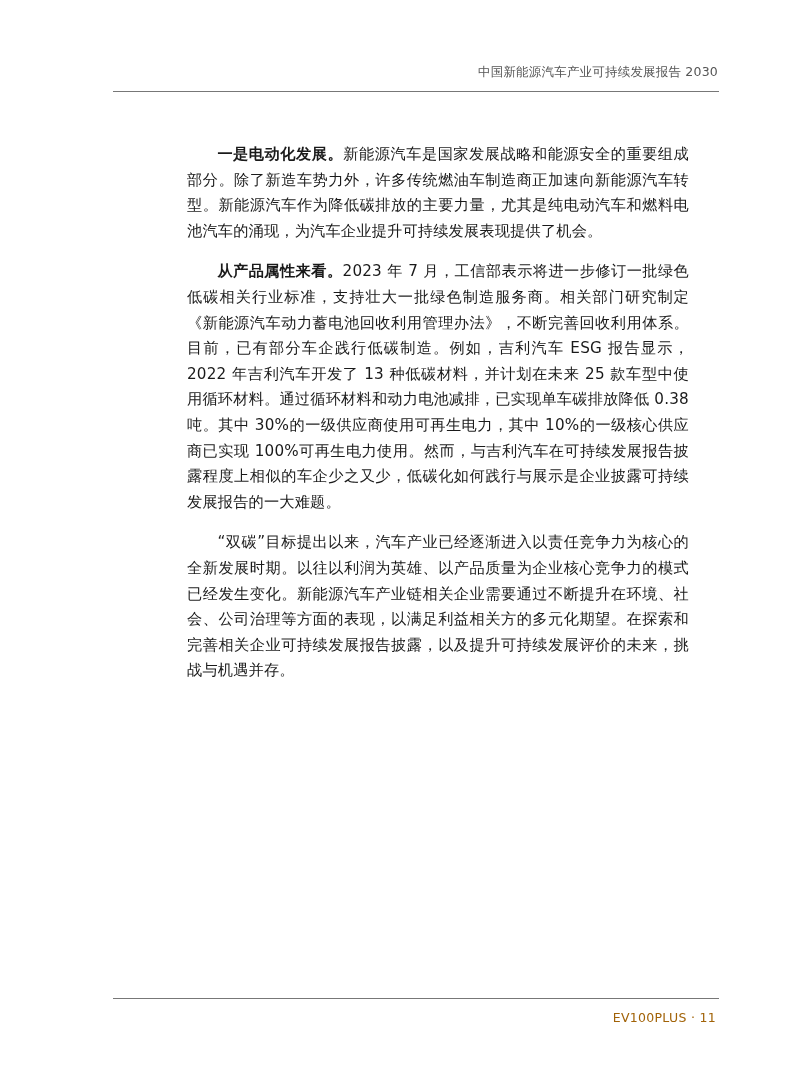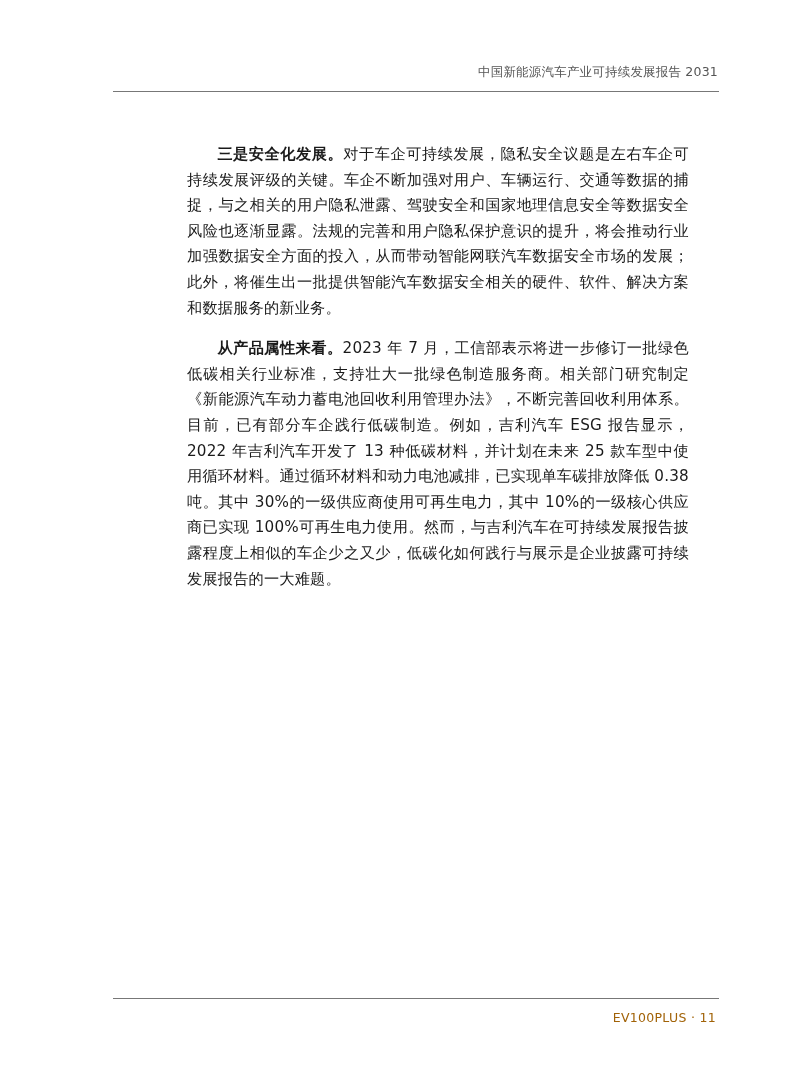--- a/index.html
+++ b/index.html
@@ -10,22 +10,23 @@
   .rule.top { top: 91px; }
   .rule.bottom { top: 998px; }
   .content { position: absolute; left: 187px; top: 142px; width: 502px; }
   .para { margin: 0 0 15px 0; font-size: 15.2px; line-height: 25.6px; text-align: justify; text-indent: 2em; letter-spacing: 0.2px; }
   .para b { font-weight: bold; }
   .footer { position: absolute; right: 77px; top: 1010px; font-size: 12.5px; color: #a16207; letter-spacing: 0.3px; }
 </style>
 </head>
 <body>
 
-<div class="header-title">中国新能源汽车产业可持续发展报告 2031</div>
+<div class="header-title">中国新能源汽车产业可持续发展报告 2030</div>
 <div class="rule top"></div>
 
 <div class="content">
-  <p class="para"><b>三是安全化发展。</b><span>对于车企可持续发展，隐私安全议题是左右车企可持续发展评级的关键。车企不断加强对用户、车辆运行、交通等数据的捕捉，与之相关的用户隐私泄露、驾驶安全和国家地理信息安全等数据安全风险也逐渐显露。法规的完善和用户隐私保护意识的提升，将会推动行业加强数据安全方面的投入，从而带动智能网联汽车数据安全市场的发展；此外，将催生出一批提供智能汽车数据安全相关的硬件、软件、解决方案和数据服务的新业务。</span></p>
+  <p class="para"><b>一是电动化发展。</b><span>新能源汽车是国家发展战略和能源安全的重要组成部分。除了新造车势力外，许多传统燃油车制造商正加速向新能源汽车转型。新能源汽车作为降低碳排放的主要力量，尤其是纯电动汽车和燃料电池汽车的涌现，为汽车企业提升可持续发展表现提供了机会。</span></p>
   <p class="para"><b>从产品属性来看。</b><span>2023 年 7 月，工信部表示将进一步修订一批绿色低碳相关行业标准，支持壮大一批绿色制造服务商。相关部门研究制定《新能源汽车动力蓄电池回收利用管理办法》，不断完善回收利用体系。目前，已有部分车企践行低碳制造。例如，吉利汽车 ESG 报告显示，2022 年吉利汽车开发了 13 种低碳材料，并计划在未来 25 款车型中使用循环材料。通过循环材料和动力电池减排，已实现单车碳排放降低 0.38 吨。其中 30%的一级供应商使用可再生电力，其中 10%的一级核心供应商已实现 100%可再生电力使用。然而，与吉利汽车在可持续发展报告披露程度上相似的车企少之又少，低碳化如何践行与展示是企业披露可持续发展报告的一大难题。</span></p>
+  <p class="para"><b></b><span>“双碳”目标提出以来，汽车产业已经逐渐进入以责任竞争力为核心的全新发展时期。以往以利润为英雄、以产品质量为企业核心竞争力的模式已经发生变化。新能源汽车产业链相关企业需要通过不断提升在环境、社会、公司治理等方面的表现，以满足利益相关方的多元化期望。在探索和完善相关企业可持续发展报告披露，以及提升可持续发展评价的未来，挑战与机遇并存。</span></p>
 </div>
 
 <div class="rule bottom"></div>
 <div class="footer">EV100PLUS · 11</div>
 
 </body></html>

